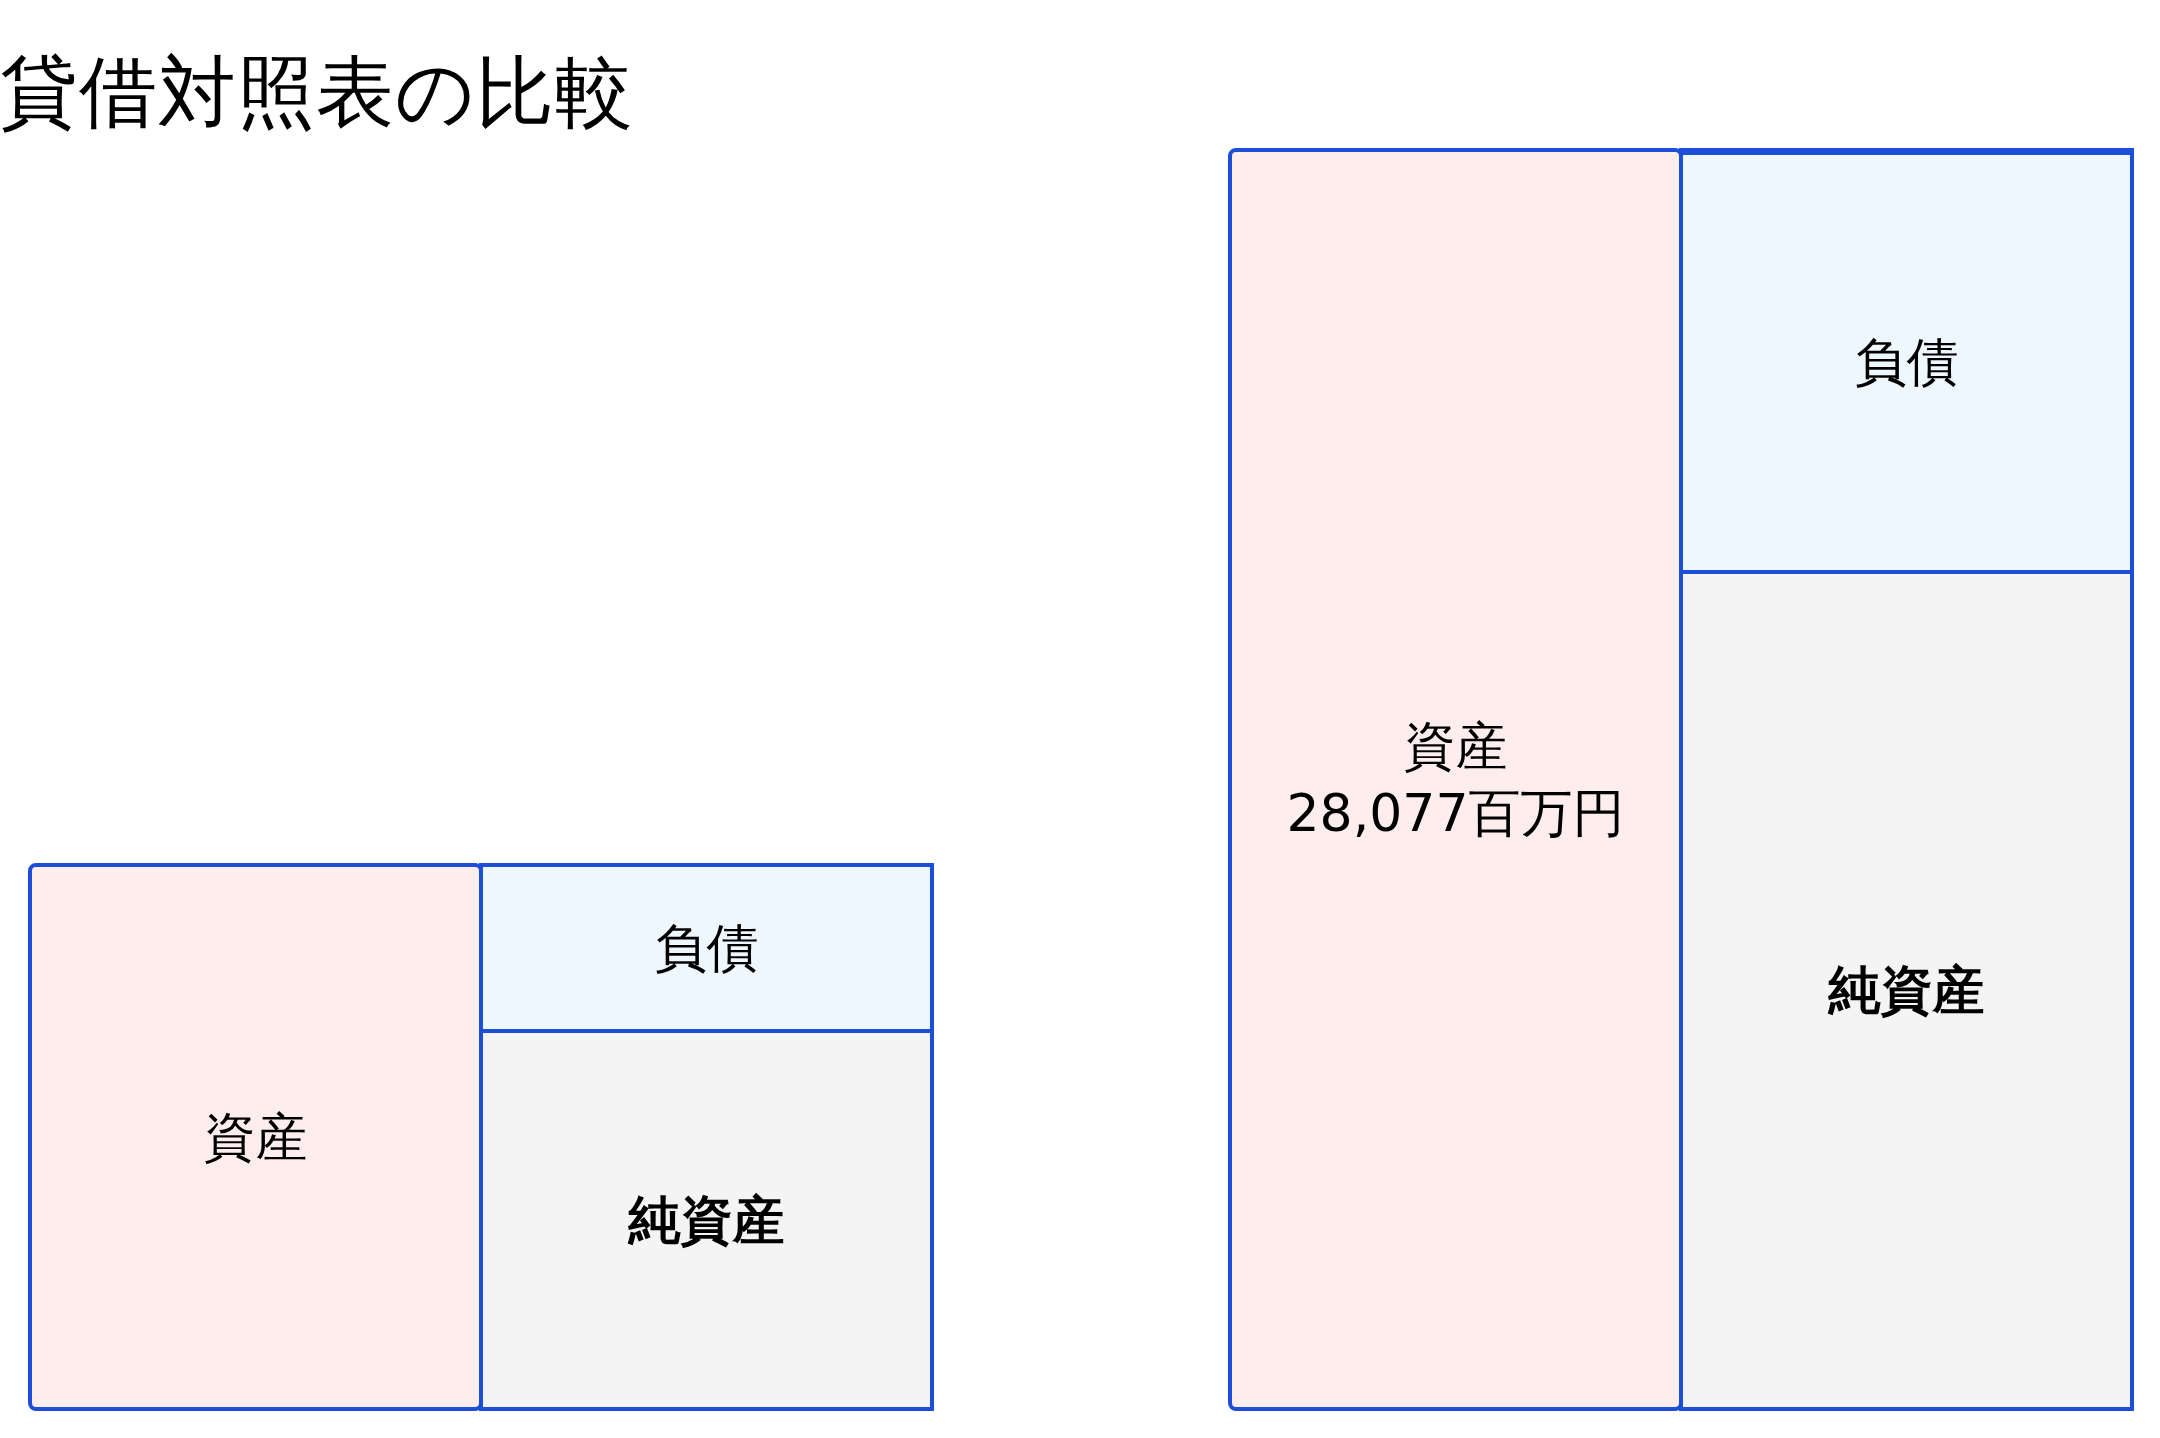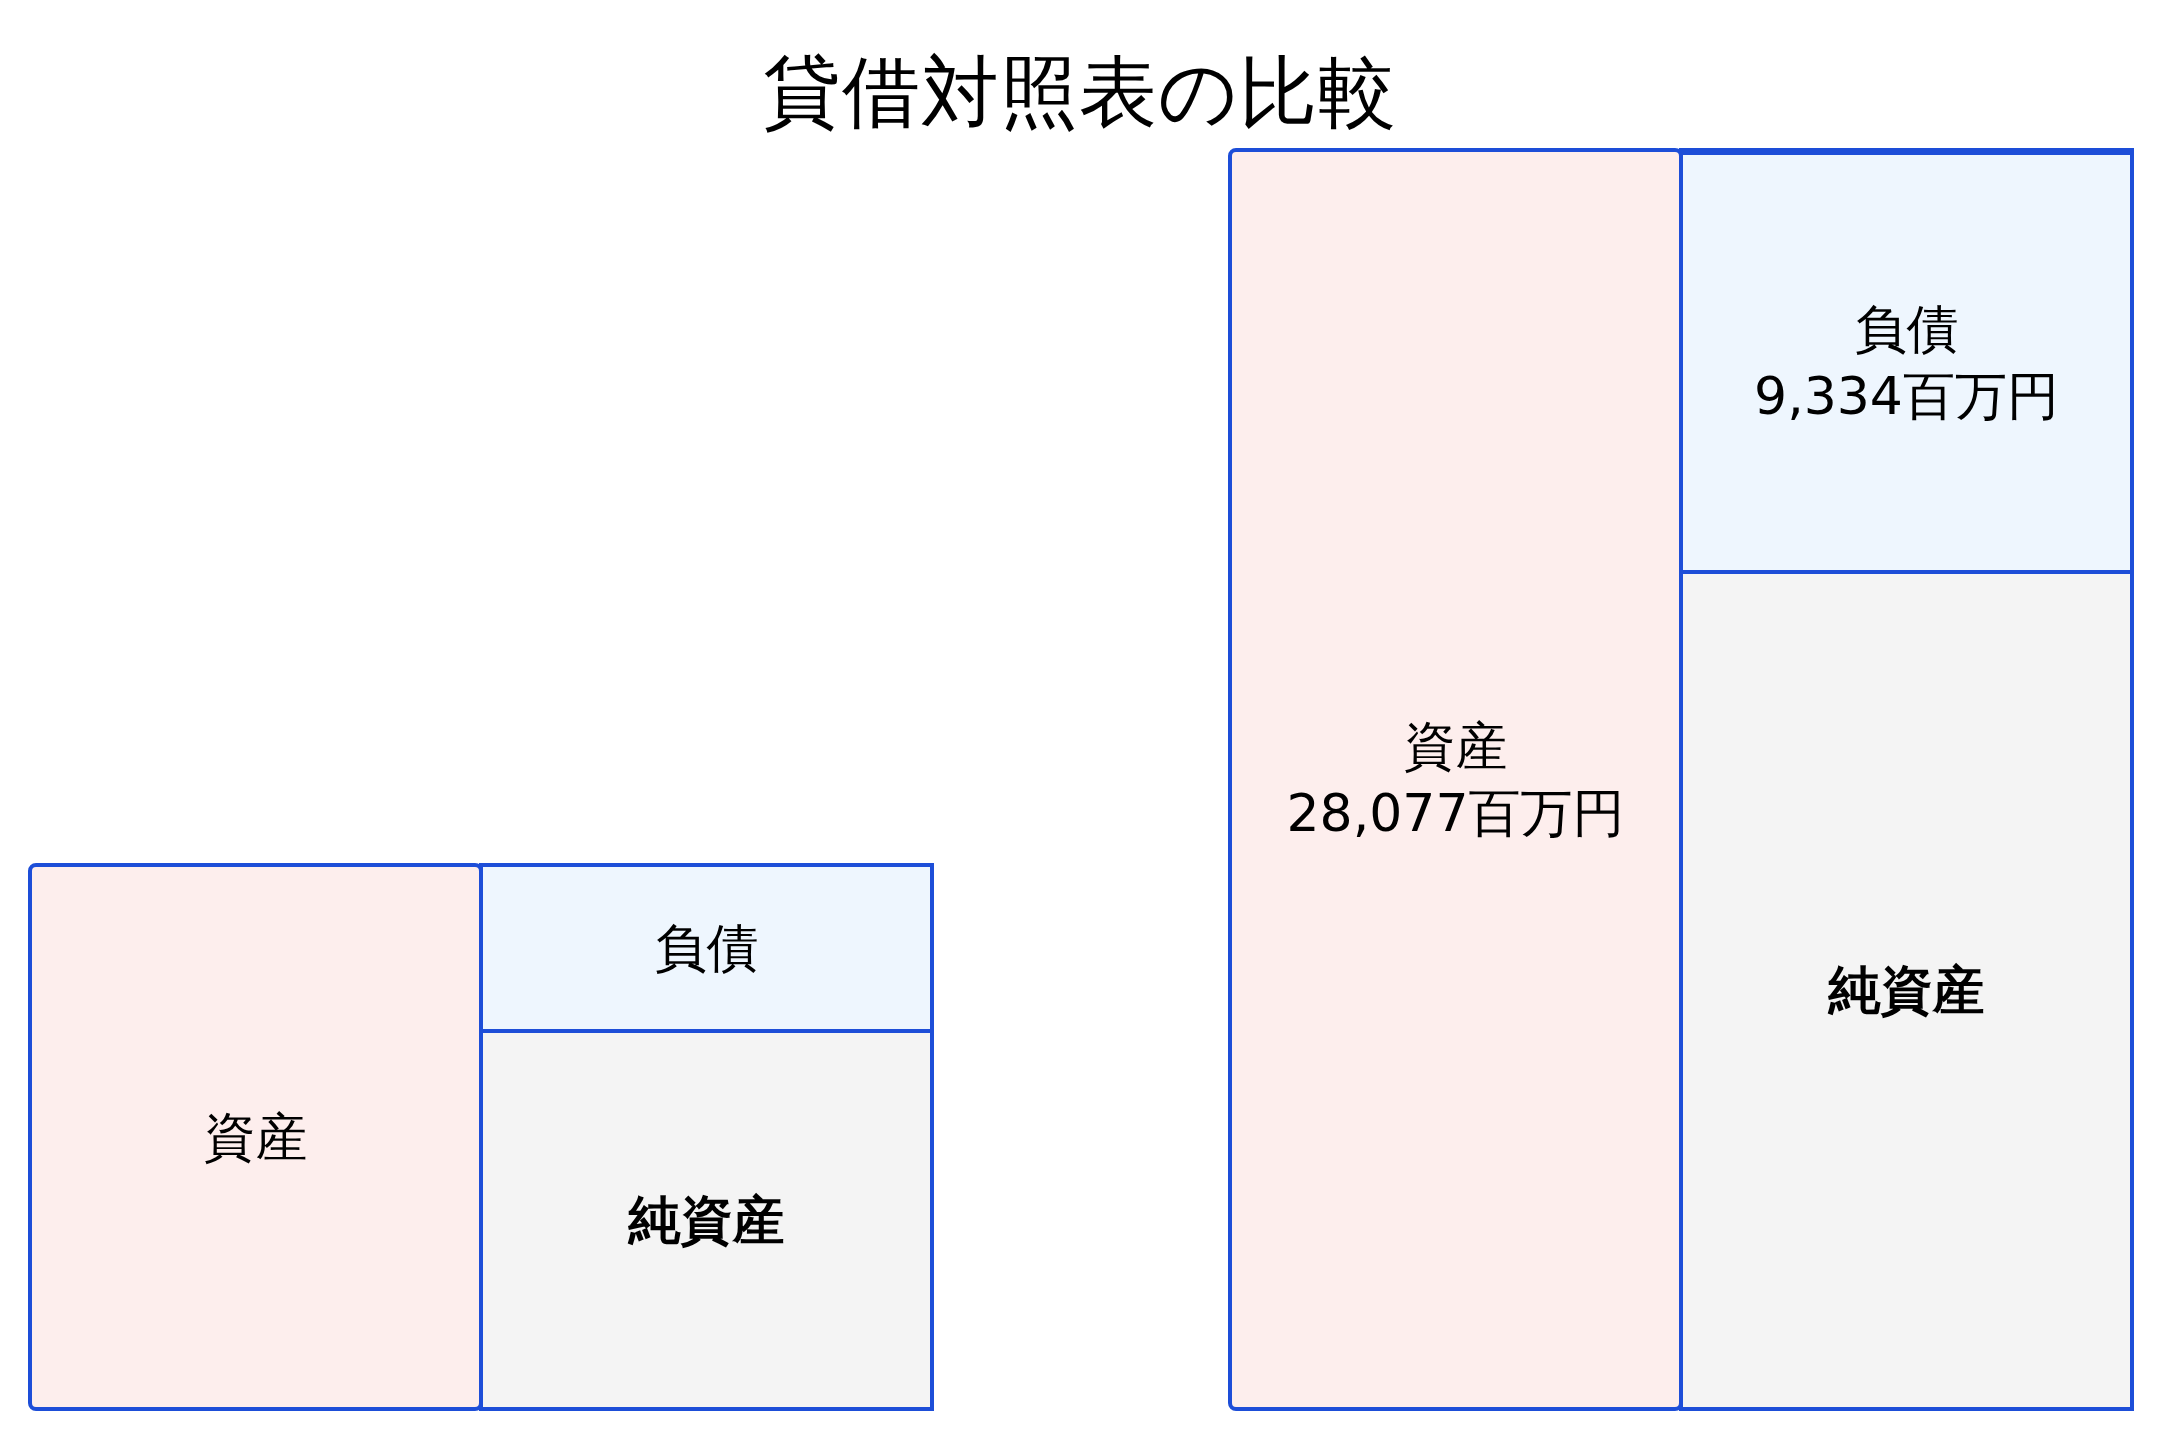--- a/index.html
+++ b/index.html
@@ -1,18 +1,18 @@
 <!DOCTYPE html>
 <html><head>
 <meta charset="utf-8">
 <style>
   html, body { margin: 0; padding: 0; background: #ffffff; }
   body { width: 2160px; height: 1438px; position: relative; overflow: hidden;
          font-family: "DejaVu Sans", "Liberation Sans", sans-serif; color: #000; }
-  .title { position: absolute; left: 0; width: 2160px; top: 44px; text-align: center;
+  .title { position: absolute; left: 0; width: 2160px; top: 44px; 
            font-size: 78px; line-height: 96px; font-weight: normal; letter-spacing: 1px; }
   .bs { position: absolute; }
   .cell { position: absolute; box-sizing: border-box; border: 4px solid #1d4ed8;
           display: flex; flex-direction: column; align-items: center; justify-content: center;
           text-align: center; font-size: 52px; line-height: 67px; }
   .cell .lbl, .cell .val { display: block; white-space: nowrap; }
   .assets { background: #fdeeed; border-radius: 8px; }
   .liab { background: #eef6fe; }
   .equity { background: #f4f4f4; font-weight: bold; }
 </style>
@@ -33,18 +33,17 @@
   </div>
 </div>
 
 <div class="bs">
   <div class="cell assets" style="left:1228px; top:148px; width:455px; height:1263px;">
     <span class="lbl">資産</span>
     <span class="val">28,077百万円</span>
   </div>
   <div class="cell liab" style="left:1679px; top:148px; width:455px; height:426px; border-top-width:7px;">
     <span class="lbl">負債</span>
-    <span class="val">9,334百万円</span>
   </div>
   <div class="cell equity" style="left:1679px; top:570px; width:455px; height:841px;">
     <span class="lbl">純資産</span>
   </div>
 </div>
 
 </body></html>

